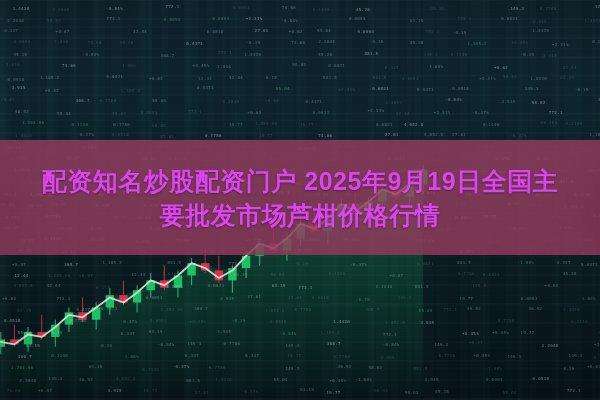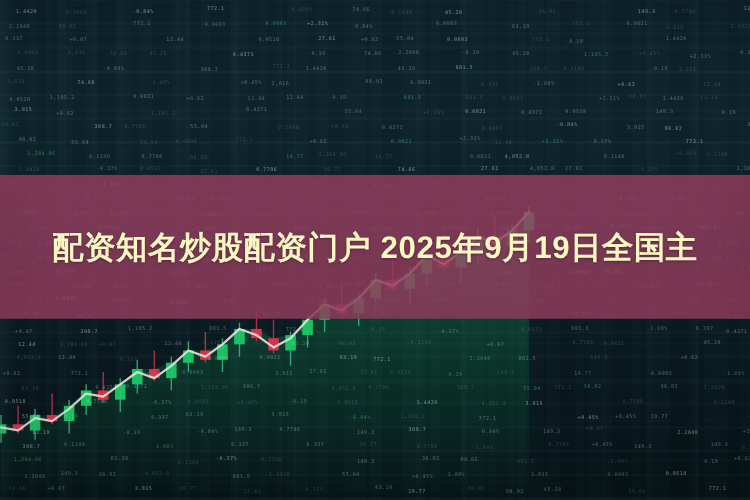--- a/index.html
+++ b/index.html
@@ -121,21 +121,21 @@
     top: 140px;
     width: 600px;
     height: 115px;
     display: flex;
     flex-direction: column;
     align-items: center;
     justify-content: center;
     gap: 4px;
   }
   .title-line {
-    color: #fef9c3;
+    color: #d946ef;
     font-size: 25px;
     font-weight: 700;
     letter-spacing: 0.5px;
     line-height: 30px;
     white-space: nowrap;
     text-shadow: 0 1px 2px rgba(60,18,38,0.55);
   }
 
   
   .tickers {
@@ -662,15 +662,16 @@
   <div class="noise n2"></div>
   <div class="noise n3"></div>
   <div class="bg-vignette"></div>
 
   <div class="title-band">
     <div class="tb-tint"></div>
   </div>
 
   <div class="title-wrap">
     <div class="title-line">配资知名炒股配资门户 2025年9月19日全国主</div>
+    <div class="title-line">要批发市场芦柑价格行情</div>
   </div>
 
 </div>
 
 </body></html>

